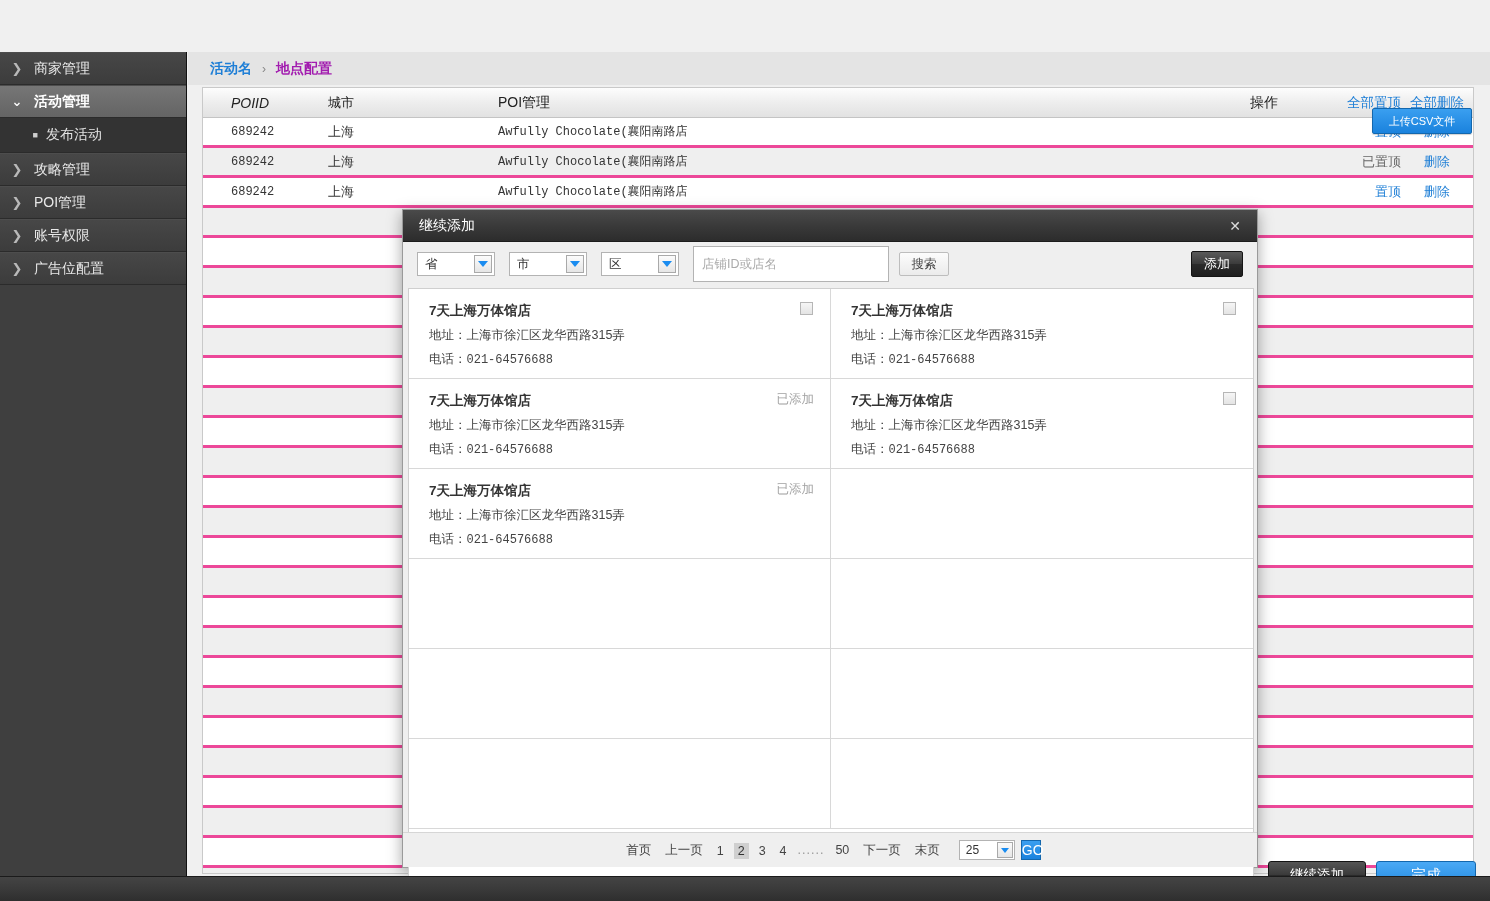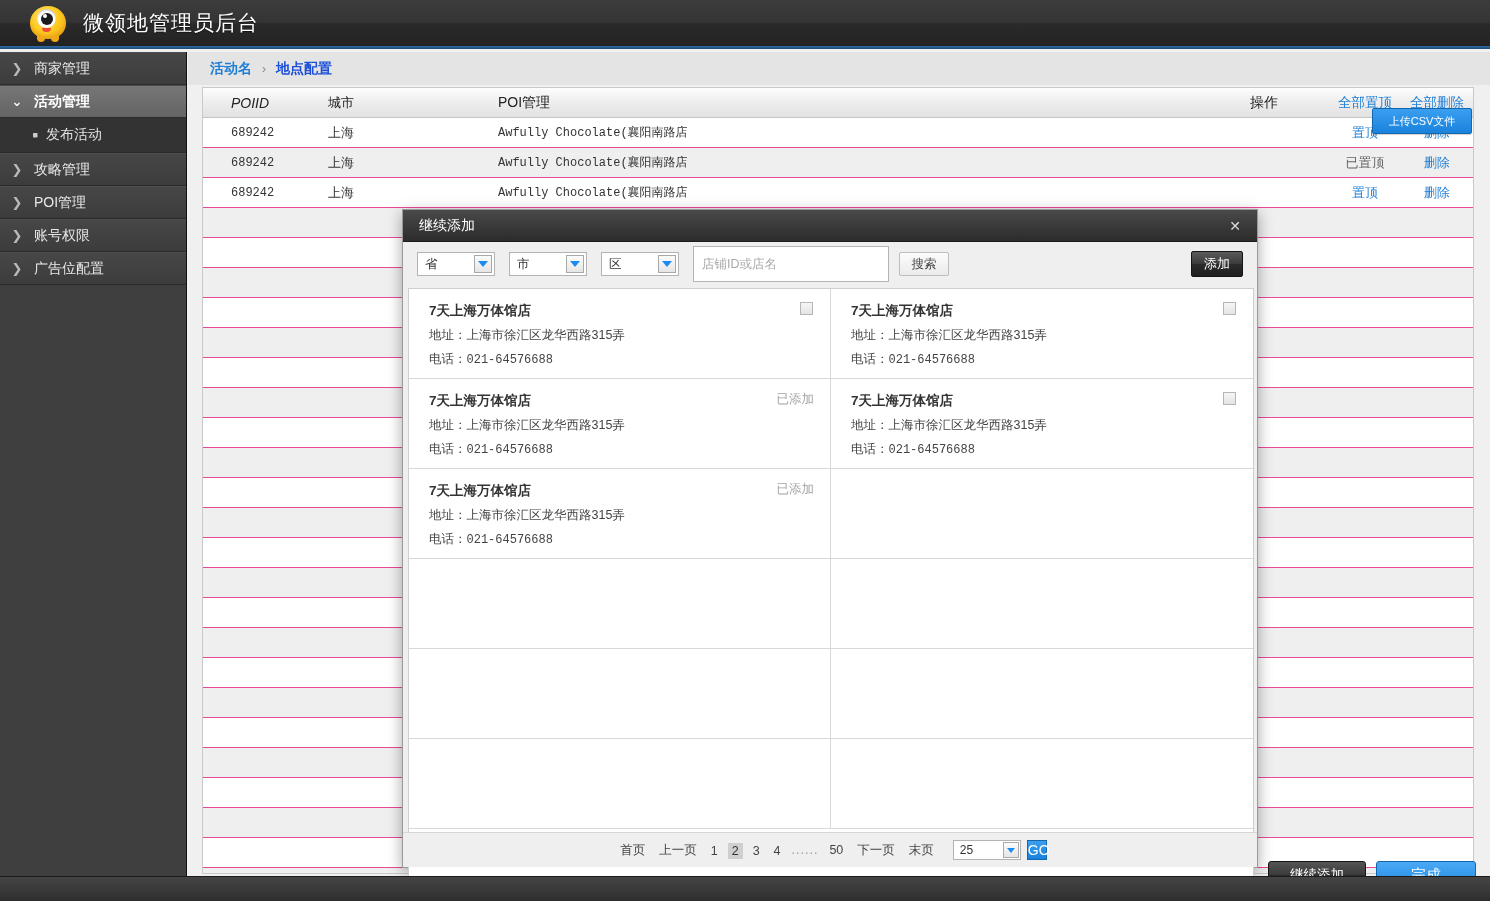--- a/index.html
+++ b/index.html
@@ -87,50 +87,50 @@
   .nav-fill { background: #3f3f3f; height: 100%; }
 
   
   .main { position: absolute; left: 188px; top: 52px; width: 1302px; height: 824px; background: #f0f0f0; }
   .crumb {
     height: 33px; display: flex; align-items: center; padding-left: 22px;
     background: #e4e4e4; font-size: 14px; color: #444;
   }
   .crumb .c-link { color: #1f7fd6; font-weight: bold; cursor: pointer; }
   .crumb .c-sep { margin: 0 10px; color: #888; font-size: 12px; }
-  .crumb .c-cur { color: #1d4ed8; font-weight: bold; }
+  .crumb .c-cur { color: #a21caf; font-weight: bold; }
   .csv-btn {
     position: absolute; right: 18px; top: 56px; width: 100px; height: 26px;
     background: linear-gradient(to bottom, #3a9ff0 0%, #1a82dd 100%);
     border: 1px solid #1367ad; border-radius: 2px;
     color: #fff; font-size: 11px; line-height: 24px; text-align: center;
     cursor: pointer; box-shadow: 0 1px 1px rgba(0,0,0,.18);
   }
 
   
   .tbl-wrap {
     position: absolute; left: 14px; top: 35px; width: 1272px; height: 787px;
     background: #fff; border: 1px solid #c9c9c9; overflow: hidden;
   }
   .thead {
     height: 30px; display: flex; align-items: center;
     background: linear-gradient(to bottom, #fdfdfd 0%, #ededed 52%, #e2e2e2 100%);
     border-bottom: 1px solid #c4c4c4; font-size: 14px; color: #222;
   }
   .row {
     height: 30px; display: flex; align-items: center;
-    border-bottom: 1px solid #ec4899; font-size: 12.5px; color: #333;
+    border-bottom: 3px solid #ec4899; font-size: 12.5px; color: #333;
   }
   .row.odd { background: #ffffff; }
   .row.even { background: #efefef; }
   .c-poiid { width: 125px; padding-left: 28px; font-family: "Liberation Mono", monospace; font-size: 12px; }
   .c-city  { width: 160px; font-size: 13px; }
   .c-name  { flex: 1; padding-left: 10px; font-family: "Liberation Mono", monospace; font-size: 12px; }
   .c-op    { width: 130px; text-align: center; }
-  .c-a1    { width: 72px; text-align: center; }
+  .c-a1    { width: 72px; text-align: right; }
   .c-a2    { width: 72px; text-align: center; }
   .thead .c-poiid { font-family: "Liberation Sans", sans-serif; font-size: 14px; font-style: italic; }
   .thead .c-name  { font-family: "Liberation Sans", sans-serif; font-size: 14px; }
   .lnk { color: #1f7fd6; cursor: pointer; font-size: 13px; }
   .lnk.dis { color: #666; cursor: default; }
   .thead .lnk { font-size: 13.5px; }
 
   
   .mask { position: absolute; inset: 0; background: transparent; }
   .modal {
@@ -196,21 +196,21 @@
   .m-foot {
     position: absolute; left: 0; bottom: 0; width: 854px; height: 35px;
     background: #efefef; display: flex; align-items: center; justify-content: center;
     border-top: 1px solid #d6d6d6;
   }
   .pg { font-size: 12.5px; color: #444; margin: 0 7px; cursor: pointer; }
   .pg.num { margin: 0 3px; padding: 1px 4px; color: #444; }
   .pg.num.cur { background: #cfcfcf; color: #333; }
   .pg.dots { color: #999; margin: 0 4px; letter-spacing: 1px; }
   .pg-sel {
-    width: 68px; height: 20px; border: 1px solid #b3b3b3; background: #fff;
+    width: 56px; height: 20px; border: 1px solid #b3b3b3; background: #fff;
     margin-left: 12px; position: relative; font-size: 12px; color: #333;
     display: flex; align-items: center; padding-left: 6px; cursor: pointer;
   }
   .pg-sel .arw-box { position: absolute; right: 1px; top: 1px; width: 16px; height: 16px;
     background: linear-gradient(to bottom,#fbfbfb,#e6e6e6); border: 1px solid #a9a9a9;
     display: flex; align-items: center; justify-content: center; }
   .pg-sel .arw { border-left-width: 4px; border-right-width: 4px; border-top-width: 5px; }
   .go-btn {
     margin-left: 6px; width: 20px; height: 20px;
     background: linear-gradient(to bottom,#3a9ff0,#1a82dd); border: 1px solid #1367ad;
@@ -235,32 +235,20 @@
     position: absolute; left: 0; bottom: 0; width: 1490px; height: 25px;
     background: linear-gradient(to bottom, #444 0%, #3a3a3a 50%, #2e2e2e 100%);
     border-top: 1px solid #1b1b1b;
   }
 </style>
 </head>
 <body>
 
 <div id="app">
 
-  <div class="topbar">
-    <div class="logo-wrap">
-      <div class="logo-body"></div>
-      <div class="logo-foot-l"></div>
-        <div class="logo-foot-r"></div>
-      <div class="logo-eye-w"></div>
-        <div class="logo-eye-b"></div>
-        <div class="logo-eye-g"></div>
-      <div class="logo-mouth"></div>
-    </div>
-    <div class="app-title">微领地管理员后台</div>
-  </div>
 
   <div class="sidebar">
     <div class="nav-item">
       <span class="chev">❯</span>
       <span>商家管理</span>
     </div>
     <div class="nav-item active">
       <span class="chev">⌄</span>
       <span>活动管理</span>
     </div>

